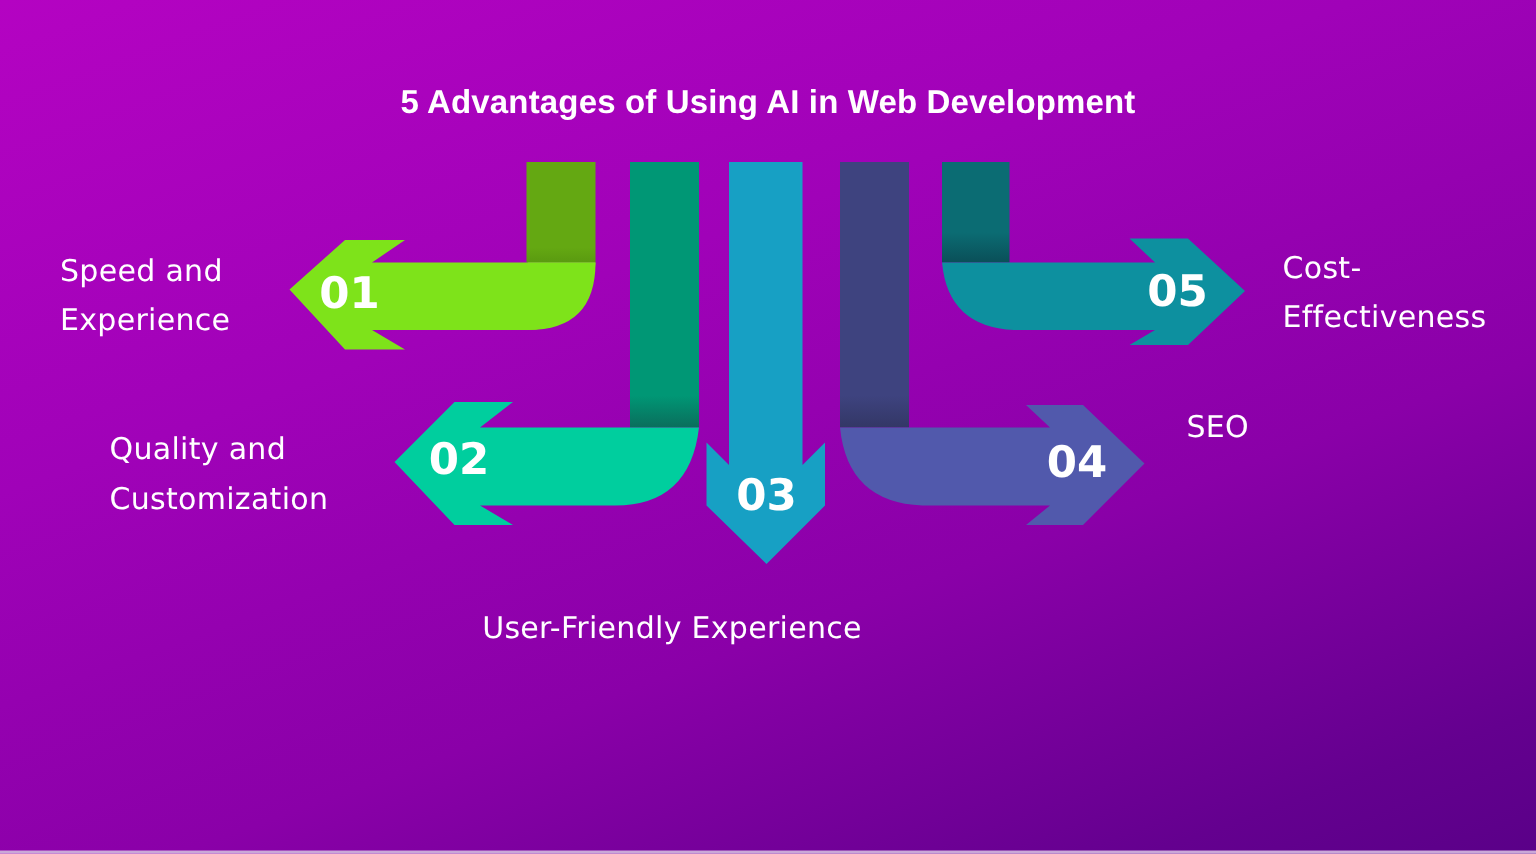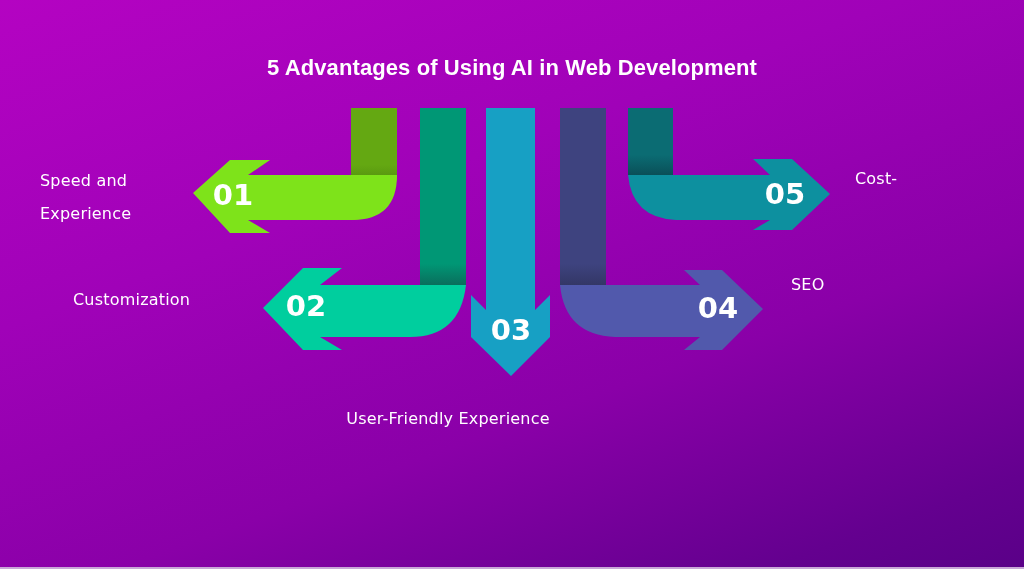--- a/index.html
+++ b/index.html
@@ -9,21 +9,21 @@
       font-family: "Liberation Sans", "DejaVu Sans", sans-serif;
       color: #ffffff;
     }
     .title {
       position: absolute; left: 0; width: 1024px; top: 55px;
       text-align: center; font-weight: bold; font-size: 22px; letter-spacing: 0.1px;
     }
     svg.diagram { position: absolute; left: 0; top: 0; }
     .num { font-family: "DejaVu Sans", sans-serif; font-weight: bold; font-size: 29px; fill: #ffffff; }
     .label {
-      position: absolute; font-size: 16px; line-height: 33px; color: #ffffff;
+      position: absolute; font-size: 20px; line-height: 33px; color: #ffffff;
       font-family: "DejaVu Sans", sans-serif; letter-spacing: 0.2px;
     }
     .bottom-strip { position: absolute; left: 0; bottom: 0; width: 1024px; height: 2px; background: #c9a8d8; }
   </style>
 </head>
 <body>
 
 <div class="title">5 Advantages of Using AI in Web Development</div>
 
 <svg class="diagram" width="1024" height="569" viewBox="0 0 1024 569">
@@ -76,28 +76,30 @@
     <text class="num" x="785" y="204" text-anchor="middle">05</text>
   </g>
 </svg>
 
 <div class="label" style="left:40px; top:164px;">
   <div>Speed and</div>
   <div>Experience</div>
 </div>
 
 <div class="label" style="left:73px; top:283px;">
+  <div>Quality and</div>
   <div>Customization</div>
 </div>
 
 <div class="label" style="left:0; width:896px; text-align:center; top:402px;">
   <div>User-Friendly Experience</div>
 </div>
 
 <div class="label" style="left:791px; top:268px;">
   <div>SEO</div>
 </div>
 
 <div class="label" style="left:855px; top:162px;">
   <div>Cost-</div>
+  <div>Effectiveness</div>
 </div>
 
 <div class="bottom-strip"></div>
 
 </body></html>

